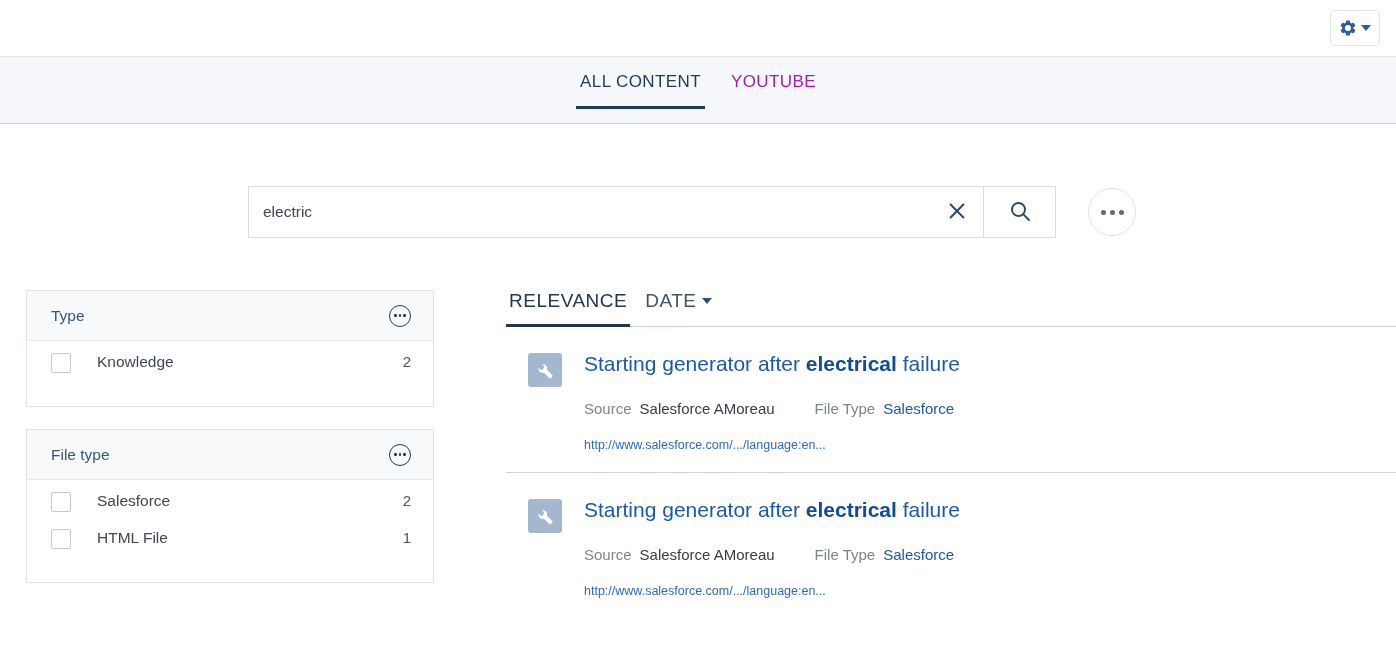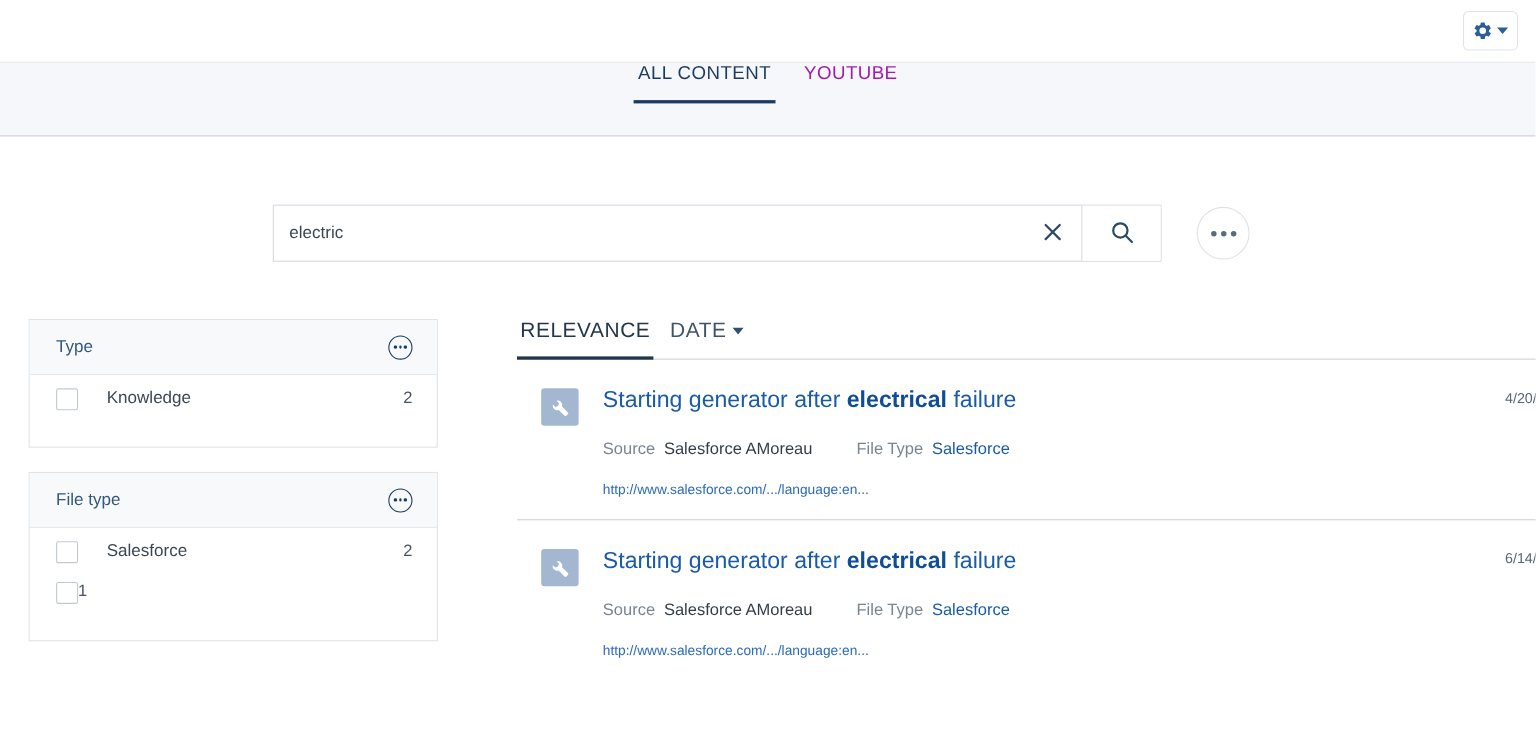--- a/index.html
+++ b/index.html
@@ -36,21 +36,21 @@
     border-top: 6px solid #2b5c9e;
   }
 
   
   .tabband {
     height: 68px;
     background: #f5f7fa;
     border-top: 1px solid #e3e7ec;
     border-bottom: 1px solid #c9d2dd;
     display: flex;
-    align-items: flex-start;
+    align-items: center;
     justify-content: center;
   }
   .tabs { display: flex; gap: 22px; }
   .tab {
     font-size: 17px;
     letter-spacing: 0.4px;
     color: #a21caf;
     padding: 0 4px 14px 4px;
     cursor: pointer;
     border-bottom: 3px solid transparent;
@@ -115,21 +115,21 @@
     background: #5c6b7a; display: block;
   }
 
   
   .content {
     display: flex;
     padding: 52px 0 0 26px;
   }
 
   
-  .facets { width: 372px; flex: none; }
+  .facets { width: 408px; flex: none; }
   .facet {
     border: 1px solid #dfe4ea;
     background: #fff;
     margin-bottom: 22px;
   }
   .facet-header {
     height: 50px;
     background: #f7f9fb;
     border-bottom: 1px solid #e4e9ee;
     display: flex;
@@ -347,20 +347,21 @@
         </span>
       </div>
       <div class="facet-body">
         <div class="facet-row">
           <span class="checkbox"></span>
           <span class="facet-label">Salesforce</span>
           <span class="facet-count">2</span>
         </div>
         <div class="facet-row">
           <span class="checkbox"></span>
+          <span class="facet-label">HTML File</span>
           <span class="facet-count">1</span>
         </div>
       </div>
     </div>
 
   </div>
 
   <div class="results">
 
     <div class="results-head">

